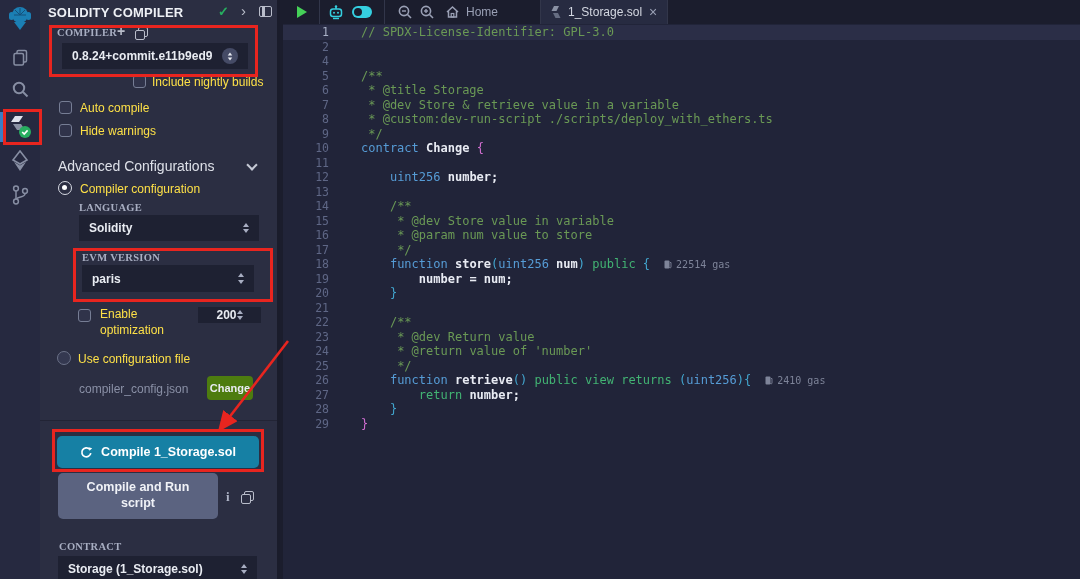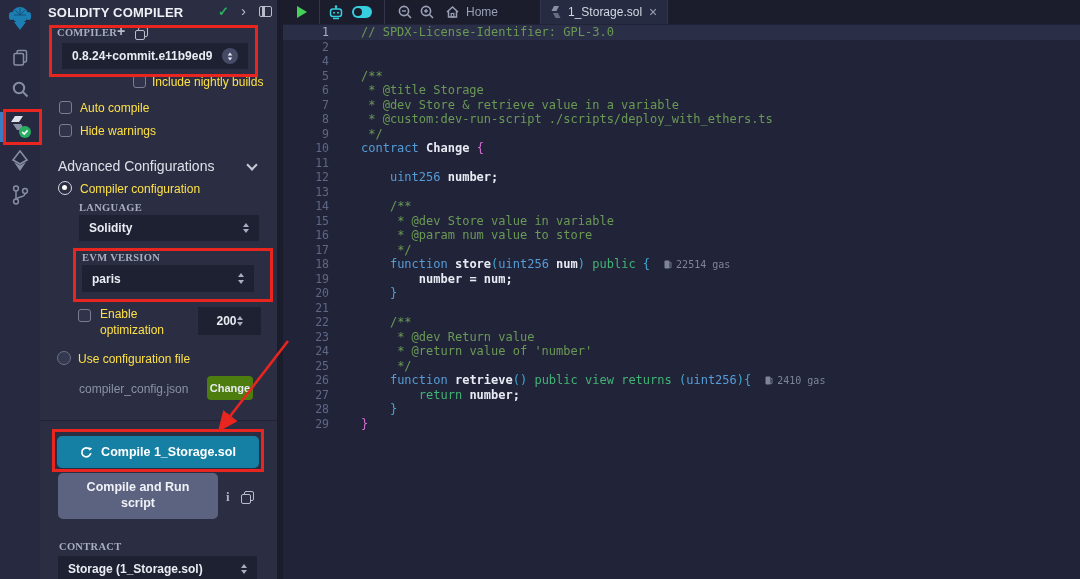--- a/index.html
+++ b/index.html
@@ -219,21 +219,21 @@
     <div class="dd" style="left:42px;top:265px;width:172px;height:27px">
       <span class="grow">paris</span>
       <span class="stp">
           <span class="tri-up"></span>
           <span class="tri-dn"></span>
         </span>
     </div>
 
     <span class="cb" style="left:38px;top:309px"></span>
     <span class="small-txt" style="position:absolute;left:60px;top:306px;width:92px;line-height:1.35">Enable optimization</span>
-    <div class="dd" style="left:158px;top:307px;width:63px;height:28px;justify-content:center;gap:0">
+    <div class="dd" style="left:158px;top:307px;width:63px;height:16px;justify-content:center;gap:0">
       <span>200</span>
       <span class="stp">
           <span class="tri-up"></span>
           <span class="tri-dn"></span>
         </span>
     </div>
 
     <span class="radio unsel" style="left:17px;top:351px"></span>
     <span class="small-txt" style="position:absolute;left:38px;top:352px">Use configuration file</span>
 

